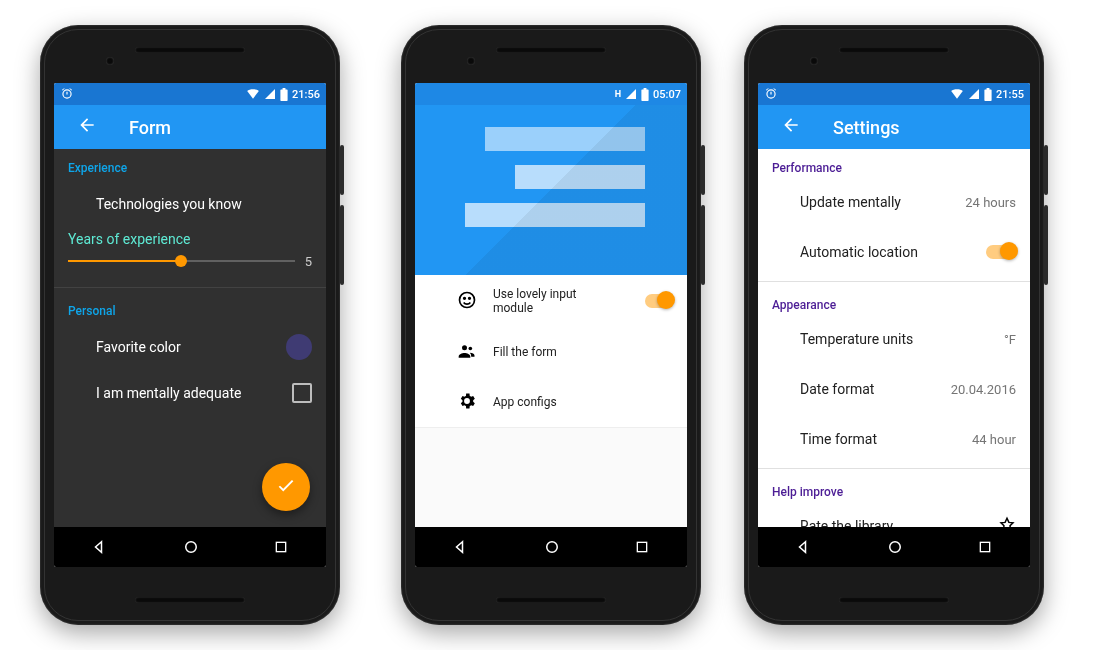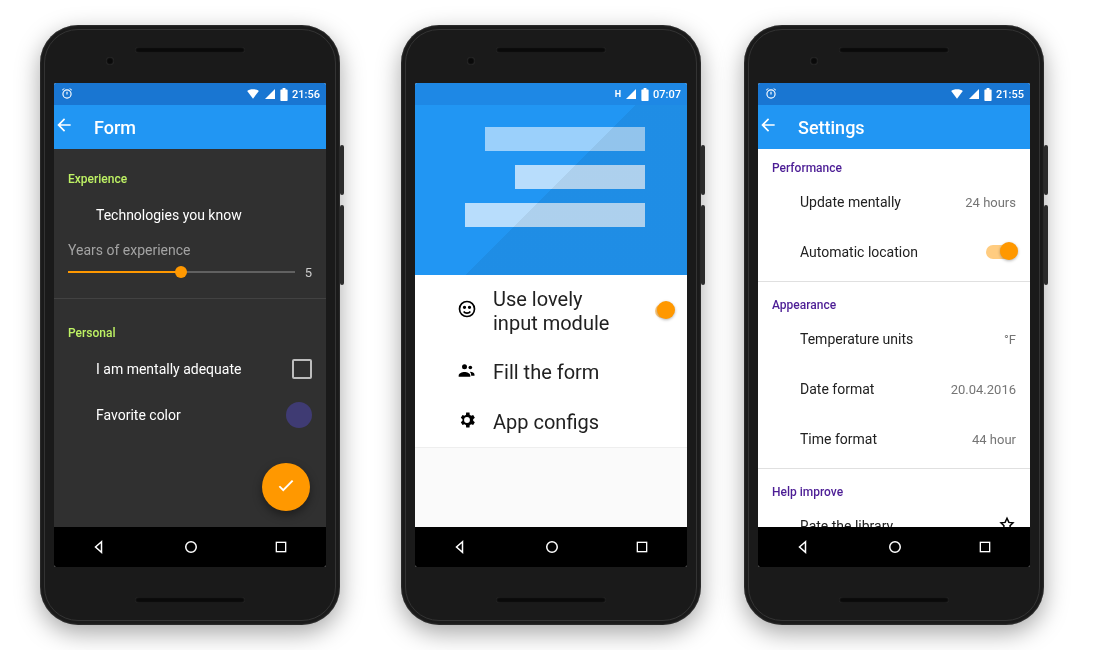--- a/index.html
+++ b/index.html
@@ -92,56 +92,56 @@
   .sb-blue   { background:#1e88e5; }
   .sb-blue2  { background:#1976d2; }
   .sb-icon svg { display:block; }
 
   
   .appbar {
     height:44px;
     background:#2196f3;
     display:flex;
     align-items:center;
-    padding:0 0;
-    gap:20px;
+    padding:0 23px;
+    gap:32px;
     color:#fff;
   }
   .appbar .title {
     font-size:18px;
     font-weight:500;
   }
   .back-arrow { cursor:pointer; }
 
   
   .dark-body {
     background:#303030;
     color:#fff;
     height:calc(100% - 22px - 44px - 40px);
     overflow:hidden;
     position:relative;
   }
   .section-title {
     font-size:12px;
-    color:#bef264;
-    padding:23px 14px 6px;
+    color:#0ea5e9;
+    padding:12px 14px 6px;
     font-weight:500;
   }
   .row {
     padding:10px 14px;
     display:flex;
     align-items:center;
     justify-content:space-between;
     font-size:14px;
     min-height:26px;
   }
   .row.clickable { cursor:pointer;margin-left:28px; }
   .slider-wrap { padding:4px 14px 14px; }
   .slider-label {
-    font-size:14px; color:#a3a3a3; margin-bottom:6px;
+    font-size:14px; color:#5eead4; margin-bottom:6px;
     display:flex; justify-content:space-between;
   }
   .slider {
     position:relative; height:16px;
   }
   .slider .track {
     position:absolute; top:7px; left:0; right:0;
     height:2px; background:#616161;
   }
   .slider .fill {
@@ -206,21 +206,21 @@
   }
   .light-list {
     background:#fff;
     border-bottom:1px solid #eee;
   }
   .light-list .row {
     padding:12px 14px;
     gap:16px;
     justify-content:flex-start;
     color:#212121;
-    font-size:20px;
+    font-size:12px;
     border-bottom:none;
   }
   .light-list .row .spacer { flex:1; }
   .switch {
     width:30px; height:14px;
     background:#ffcc80;
     border-radius:8px;
     position:relative;
   }
   .switch .knob {
@@ -338,27 +338,27 @@
             </div>
             <span style="font-size:13px;color:#ccc">5</span>
           </div>
         </div>
 
         <div class="divider"></div>
 
         <div class="section-title">Personal</div>
 
         <div class="row clickable">
+          <span>Favorite color</span>
+          <span class="color-dot"></span>
+        </div>
+
+        <div class="row clickable">
           <span>I am mentally adequate</span>
           <span class="checkbox"></span>
-        </div>
-
-        <div class="row clickable">
-          <span>Favorite color</span>
-          <span class="color-dot"></span>
         </div>
 
         <div class="fab">
           <span>
             <svg width="22" height="22" viewBox="0 0 24 24" fill="#fff">
                 <path d="M9 16.2l-3.5-3.5L4 14l5 5 11-11-1.5-1.5z"></path>
               </svg>
           </span>
         </div>
       </div>
@@ -400,21 +400,21 @@
           <span class="sb-icon">
             <svg width="12" height="12" viewBox="0 0 24 24" fill="#fff">
                 <path d="M2 22h20V2z"></path>
               </svg>
           </span>
           <span class="sb-icon">
             <svg width="8" height="13" viewBox="0 0 10 18" fill="#fff">
                 <path d="M3 0h4v2h2a1 1 0 011 1v14a1 1 0 01-1 1H1a1 1 0 01-1-1V3a1 1 0 011-1h2z"></path>
               </svg>
           </span>
-          <span>07:07</span>
+          <span>05:07</span>
         </div>
       </div>
 
       <div class="hero">
         <div class="bar s1"></div>
         <div class="bar s2"></div>
         <div class="bar s3"></div>
         <div class="shadow"></div>
       </div>
 

